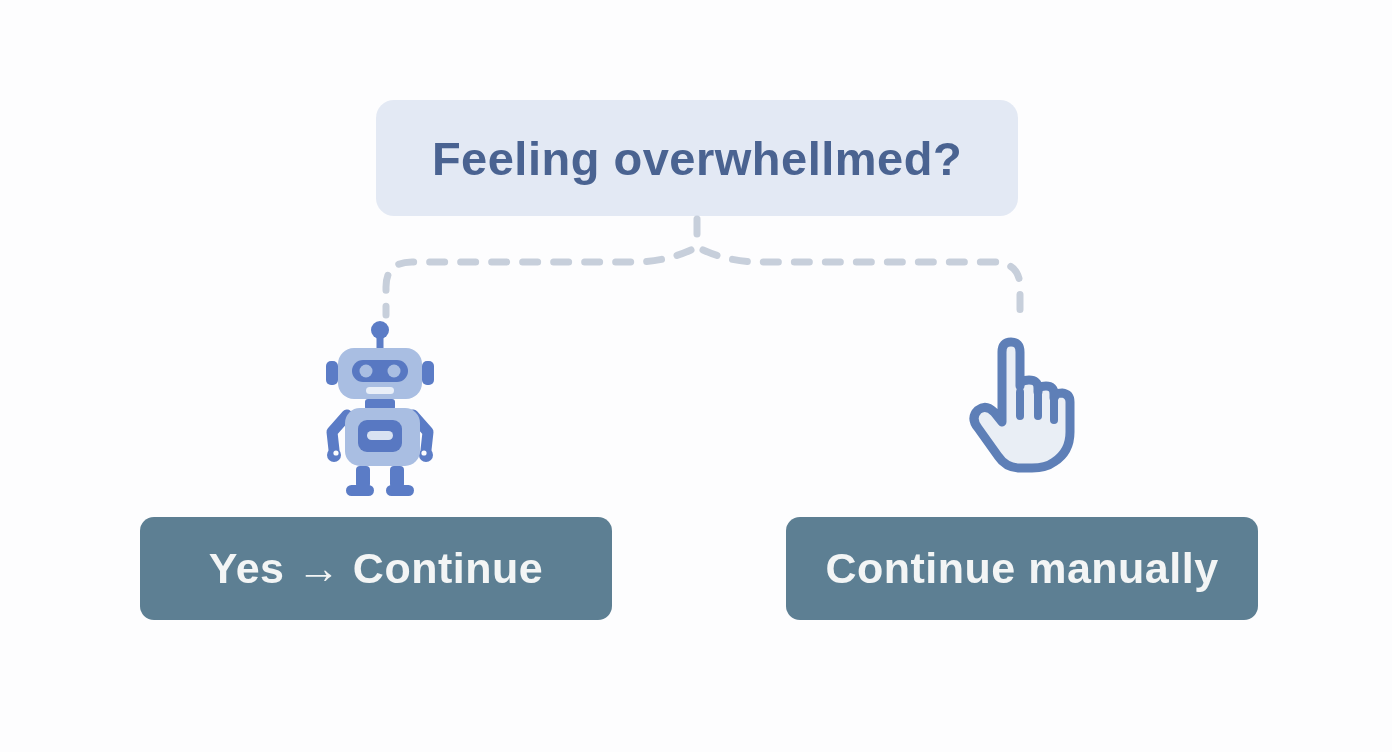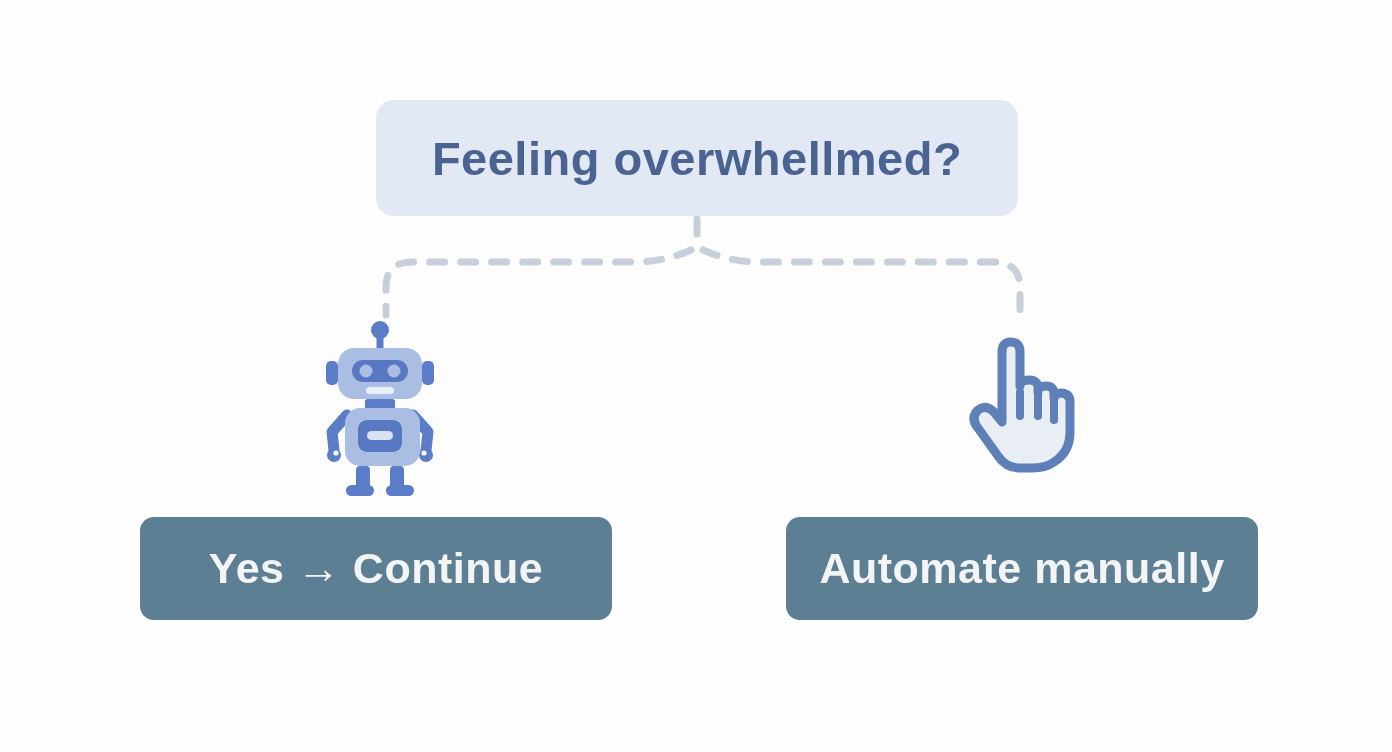--- a/index.html
+++ b/index.html
@@ -141,16 +141,16 @@
       <line x1="76" y1="58" x2="76" y2="80"></line>
       <line x1="92" y1="64" x2="92" y2="84"></line>
     </g>
   </svg>
 
   <button class="choice-button left">
     <span>Yes → Continue</span>
   </button>
 
   <button class="choice-button right">
-    <span>Automate manually</span>
+    <span>Continue manually</span>
   </button>
 
 </div>
 
 </body></html>

